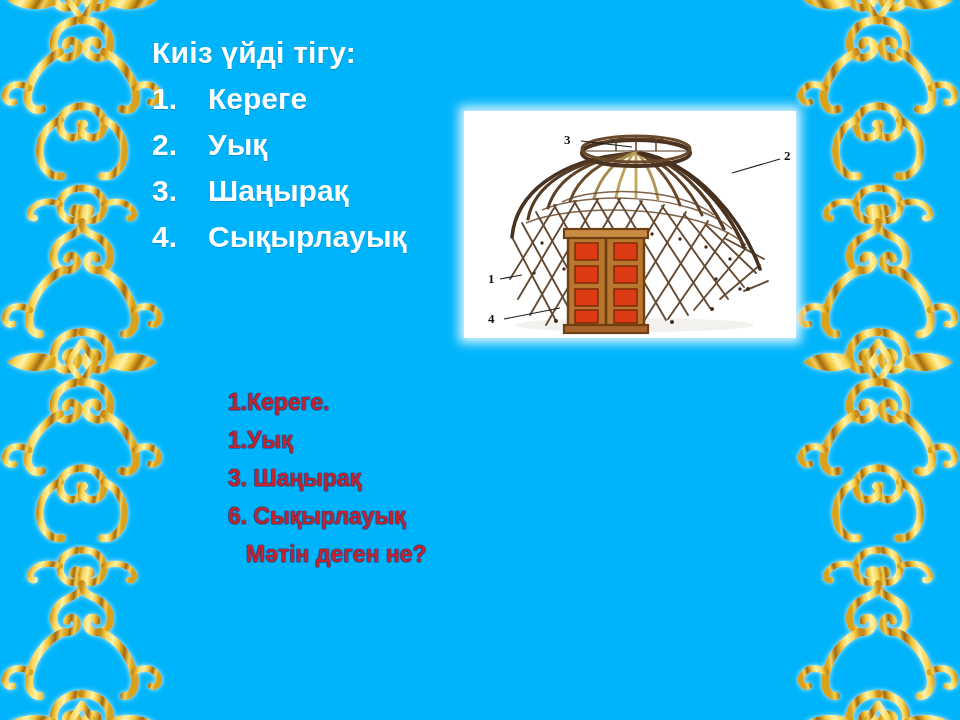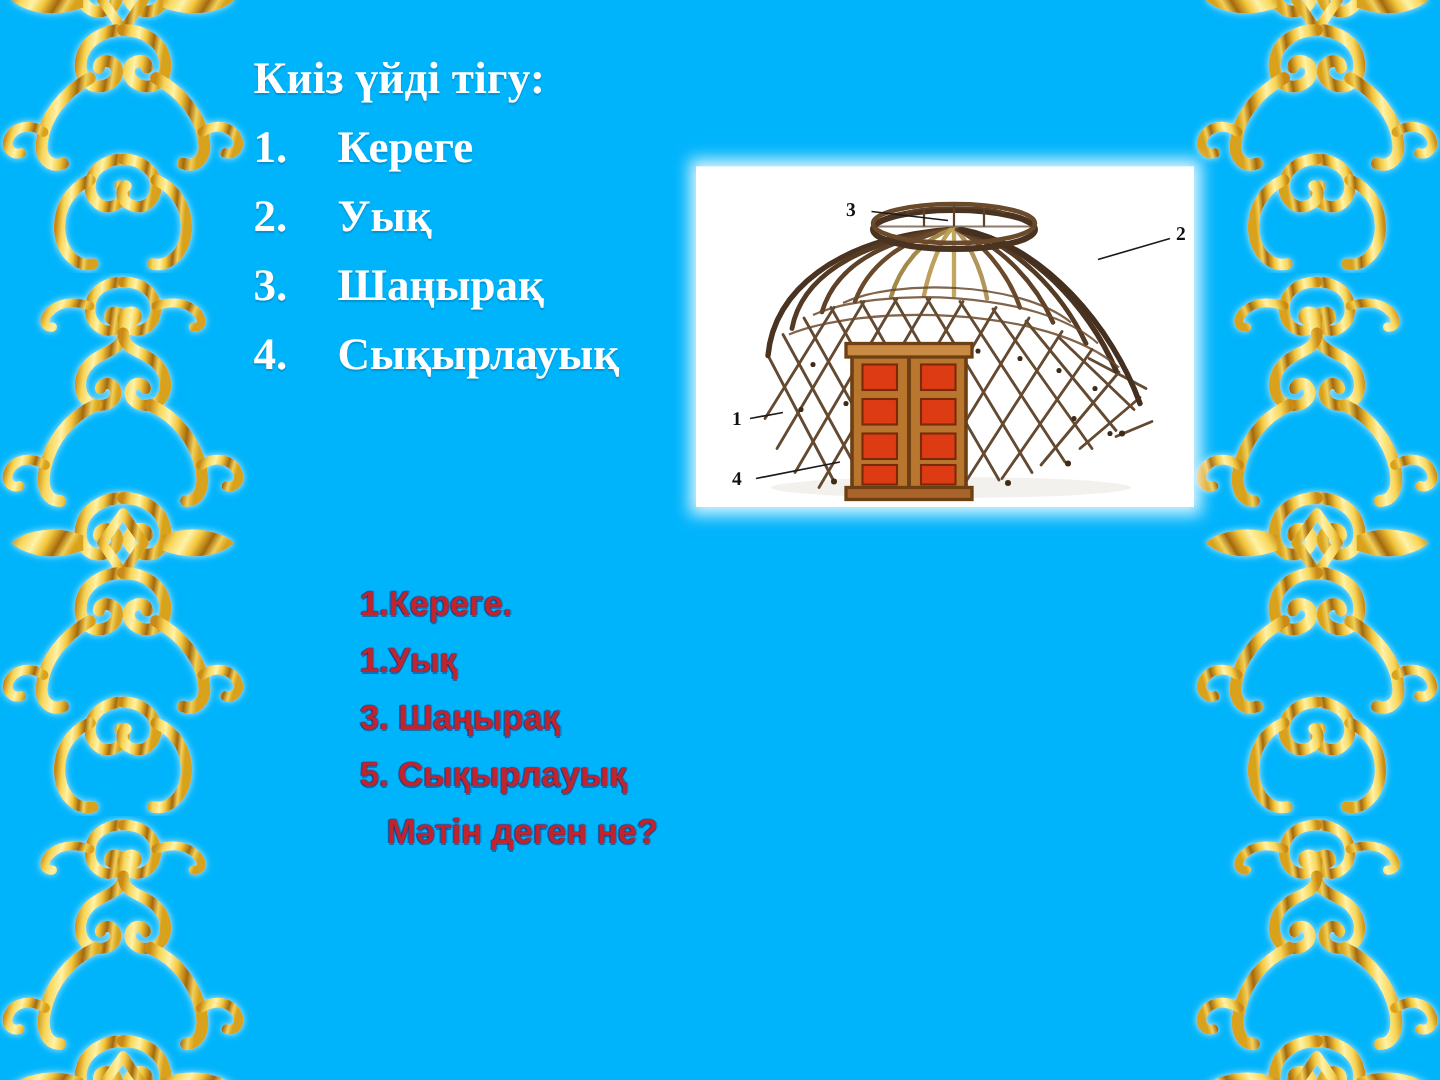--- a/index.html
+++ b/index.html
@@ -34,24 +34,23 @@
     position: absolute;
     left: 0;
     width: 168px;
     height: 362px;
   }
   .orn-tile svg { display: block; width: 168px; height: 362px; }
 
   
   .heading-block {
     position: absolute;
-    left: 169px;
+    left: 152px;
     top: 36px;
     width: 330px;
-    font-family: Liberation Serif, serif;
   }
   .slide-heading {
     color: #ffffff;
     font-size: 30px;
     font-weight: bold;
     line-height: 34px;
     letter-spacing: 0.2px;
     text-shadow: 0 1px 1px rgba(0,70,110,0.30);
     white-space: nowrap;
   }
@@ -87,21 +86,21 @@
   }
   .diagram-panel svg {
     display: block;
     width: 332px;
     height: 227px;
   }
 
   
   .qa-block {
     position: absolute;
-    left: 240px;
+    left: 228px;
     top: 383px;
     width: 600px;
   }
   .qa-line {
     color: #c0242c;
     font-size: 23px;
     font-weight: bold;
     line-height: 38px;
     white-space: nowrap;
     text-shadow:
@@ -373,17 +372,17 @@
           <text x="24" y="212">4</text>
         </g>
       </g>
     </svg>
   </div>
 
   <div class="qa-block">
     <div class="qa-line">1.Кереге.</div>
     <div class="qa-line">1.Уық</div>
     <div class="qa-line">3. Шаңырақ</div>
-    <div class="qa-line">5. Сықырлауық</div>
+    <div class="qa-line">6. Сықырлауық</div>
     <div class="qa-line indent-md">Мәтін деген  не?</div>
   </div>
 
 </div>
 
 </body></html>

